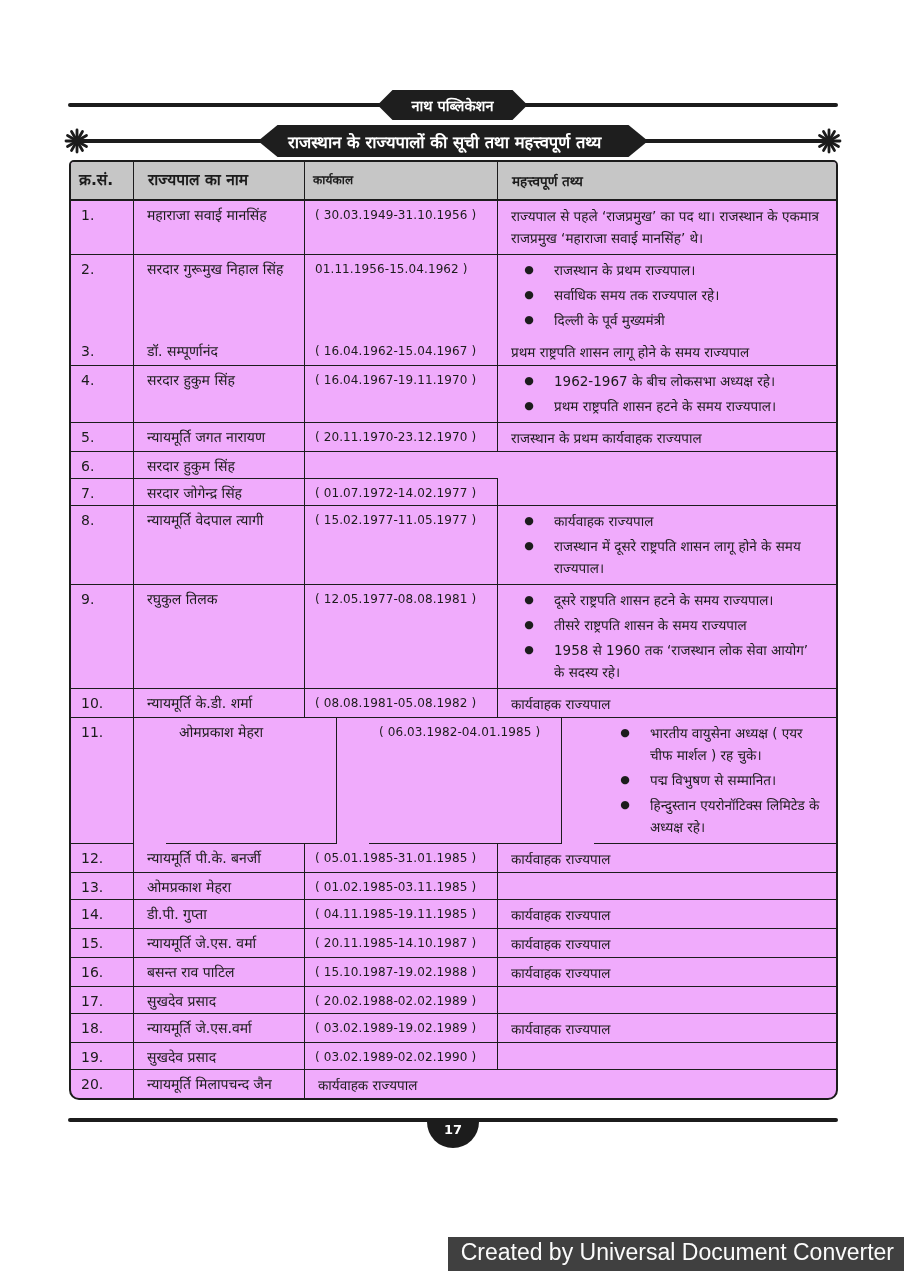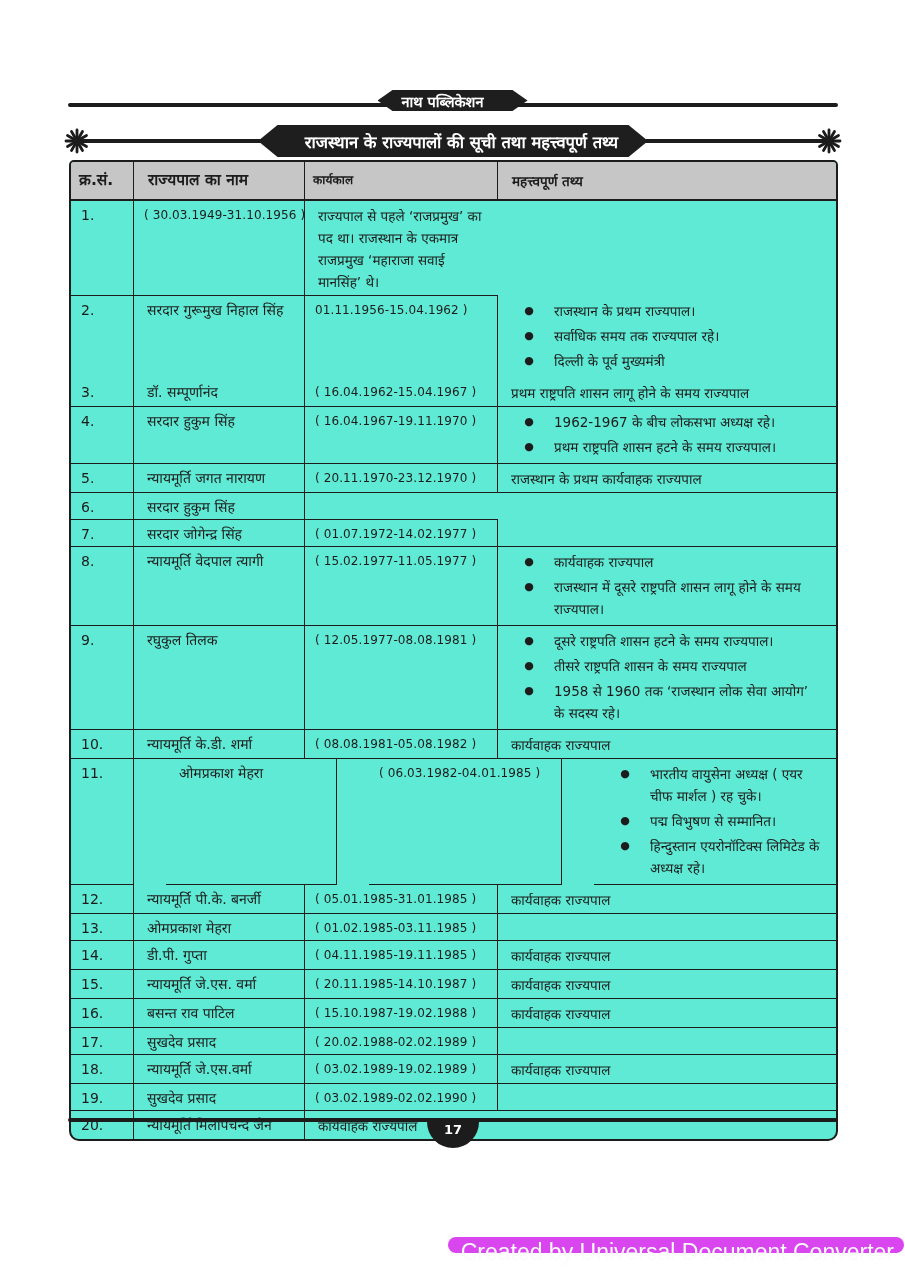--- a/index.html
+++ b/index.html
@@ -7,46 +7,46 @@
   .page {
     position: relative; width: 905px; height: 1280px; background: #ffffff;
     font-family: "DejaVu Sans", sans-serif; color: #1c1c1c; overflow: hidden;
   }
 
   
   .top-rule { position: absolute; left: 68px; top: 103px; width: 770px; height: 4px;
               background: #1c1c1c; border-radius: 2px; }
   .publisher-badge {
     position: absolute; left: 50%; transform: translateX(-50%); top: 90px;
-    height: 21px; width: max-content; min-width: 150px; padding: 0 24px;
-    background: #1e1e1e; display: flex; align-items: center; 
+    height: 30px; width: max-content; min-width: 150px; padding: 0 24px;
+    background: #1e1e1e; display: flex; align-items: center; justify-content: center;
     clip-path: polygon(0 50%, 10% 0, 90% 0, 100% 50%, 90% 100%, 10% 100%);
   }
   .publisher-badge span { color: #ffffff; font-size: 14.5px; font-weight: bold; white-space: nowrap; }
 
   
   .title-band { position: absolute; left: 66px; top: 125px; width: 774px; height: 32px; }
   .band-line { position: absolute; left: 14px; right: 14px; top: 14px; height: 4px;
                background: #1c1c1c; border-radius: 2px; }
   .star { position: absolute; top: 2px; width: 28px; height: 28px; }
   .star-left { left: -3px; }
   .star-right { right: -3px; }
   .title-badge {
     position: absolute; left: 50%; transform: translateX(-50%); top: 0;
     height: 32px; width: max-content; min-width: 390px; padding: 0 30px;
-    background: #1e1e1e; display: flex; align-items: center; justify-content: flex-end;
+    background: #1e1e1e; display: flex; align-items: center; justify-content: flex-start;
     clip-path: polygon(0 50%, 5% 0, 95% 0, 100% 50%, 95% 100%, 5% 100%);
   }
   .title-badge span { color: #ffffff; font-size: 16.5px; font-weight: bold; white-space: nowrap; }
 
   
   .gov-table {
     position: absolute; left: 69px; top: 160px; width: 769px;
     border: 2px solid #1c1c1c; border-radius: 5px 5px 10px 10px;
-    overflow: hidden; background: #5eead4;
+    overflow: hidden; background: #f0abfc;
   }
   .thead, .trow { display: grid; grid-template-columns: 63px 171px 193px 1fr; }
   .thead { background: #c6c6c6; border-bottom: 2px solid #1c1c1c; }
   .th { font-weight: bold; font-size: 15.5px; line-height: 20px; padding: 8px 4px 7px 8px; }
   .th:not(:last-child) { border-right: 1.5px solid #1c1c1c; }
   .th.c-name, .th.c-facts { padding-left: 14px; }
 
   .td { padding: 4px 4px 2px 10px; font-size: 14px; line-height: 20px;
         border-bottom: 1.5px solid #1c1c1c; }
   .td:not(:last-child) { border-right: 1.5px solid #1c1c1c; }
@@ -62,24 +62,24 @@
   
   .footer-rule { position: absolute; left: 68px; top: 1118px; width: 770px; height: 4px;
                  background: #1c1c1c; border-radius: 2px; }
   .page-number-badge {
     position: absolute; left: 427px; top: 1120px; width: 52px; height: 28px;
     background: #1c1c1c; border-radius: 0 0 26px 26px; color: #ffffff;
     font-weight: bold; font-size: 13px; display: flex; justify-content: center;
     align-items: flex-start; padding-top: 2px;
   }
   .watermark {
-    position: absolute; right: 1px; top: 1237px; height: 16px;
-    background: #d946ef; color: #fbfbfb;
+    position: absolute; right: 1px; top: 1237px; height: 34px;
+    background: #404040; color: #fbfbfb;
     font-family: "Liberation Sans", sans-serif; font-size: 23px; line-height: 31px;
-    padding: 0 10px 0 13px; white-space: nowrap; border-radius: 9px;
+    padding: 0 10px 0 13px; white-space: nowrap;
   }
 </style>
 </head>
 <body>
 
 <div class="page">
 
   <div class="top-rule"></div>
   <div class="publisher-badge">
     <span>नाथ पब्लिकेशन</span>
@@ -129,20 +129,21 @@
   <div class="gov-table">
     <div class="thead">
       <div class="th c-sno">क्र.सं.</div>
       <div class="th c-name">राज्यपाल का नाम</div>
       <div class="th c-tenure">कार्यकाल</div>
       <div class="th c-facts">महत्त्वपूर्ण तथ्य</div>
     </div>
     <div class="tbody" id="tbody">
         <div class="trow" style="min-height: 54px;">
           <div class="td c-sno">1.</div>
+          <div class="td c-name">महाराजा सवाई मानसिंह</div>
           <div class="td c-tenure">( 30.03.1949-31.10.1956 )</div>
           <div class="td c-facts">
             <div class="fact"><span class="ftext">राज्यपाल से पहले ‘राजप्रमुख’ का पद था। राजस्थान के एकमात्र राजप्रमुख ‘महाराजा सवाई मानसिंह’  थे।</span></div>
           </div>
         </div>
         <div class="trow merge-bottom" style="min-height: 82px;">
           <div class="td c-sno">2.</div>
           <div class="td c-name">सरदार गुरूमुख निहाल सिंह</div>
           <div class="td c-tenure">01.11.1956-15.04.1962 )</div>
           <div class="td c-facts">

